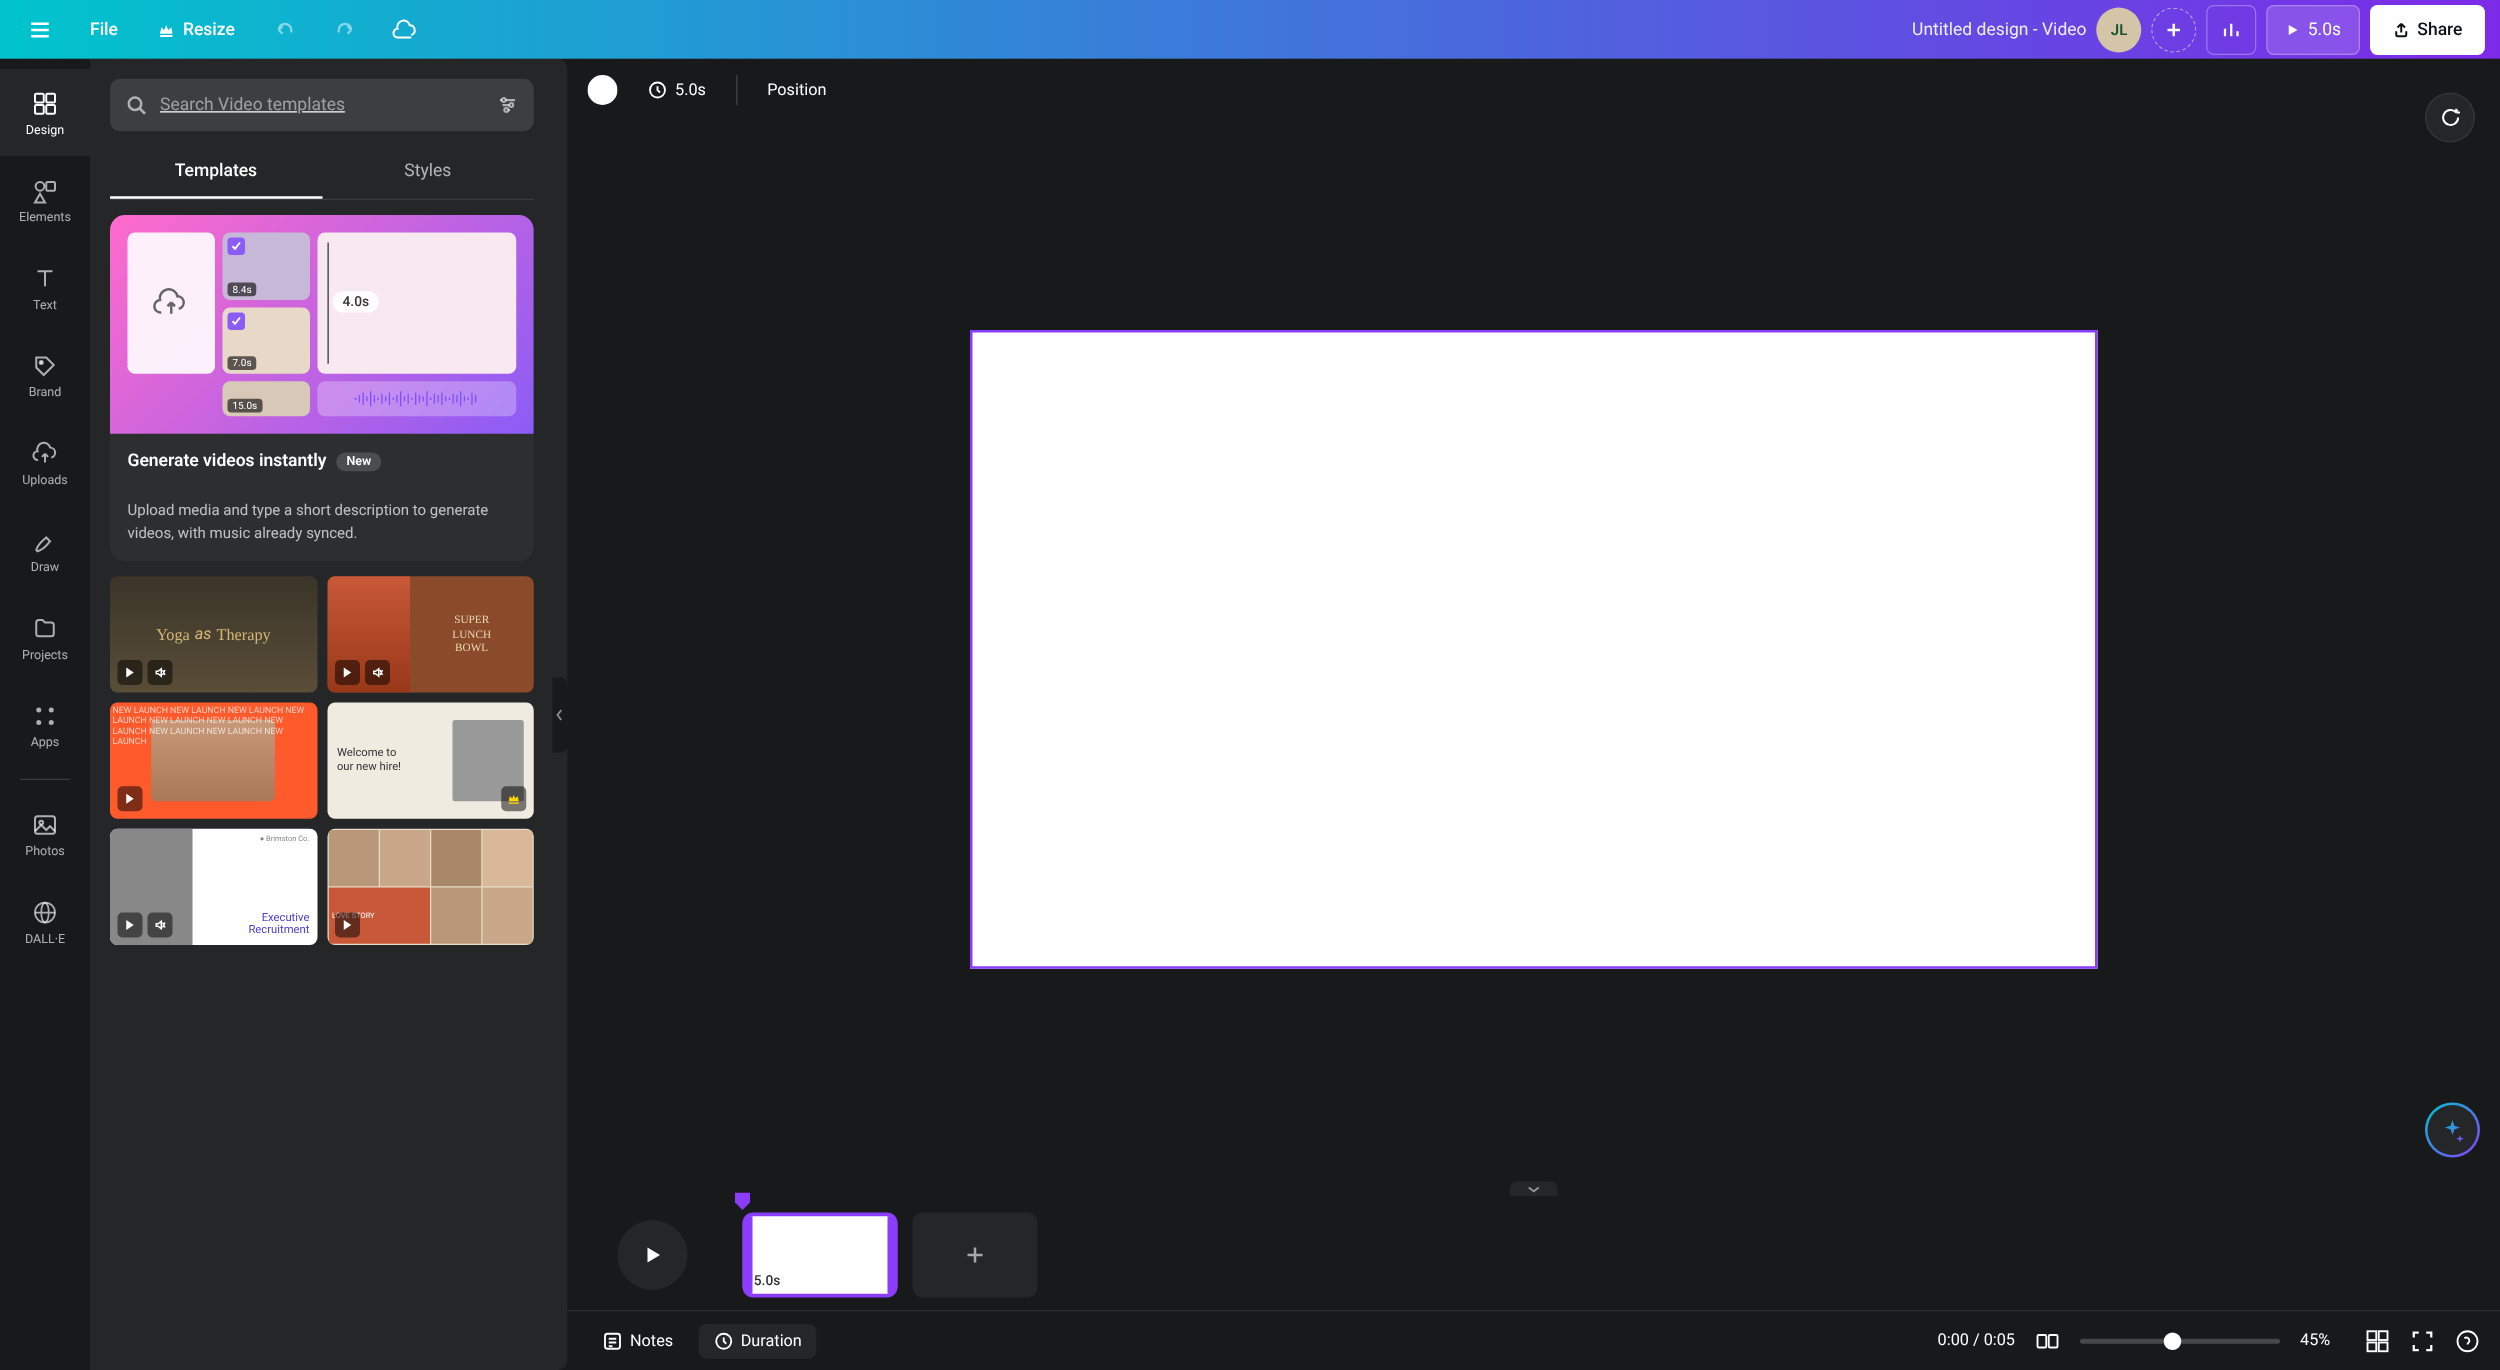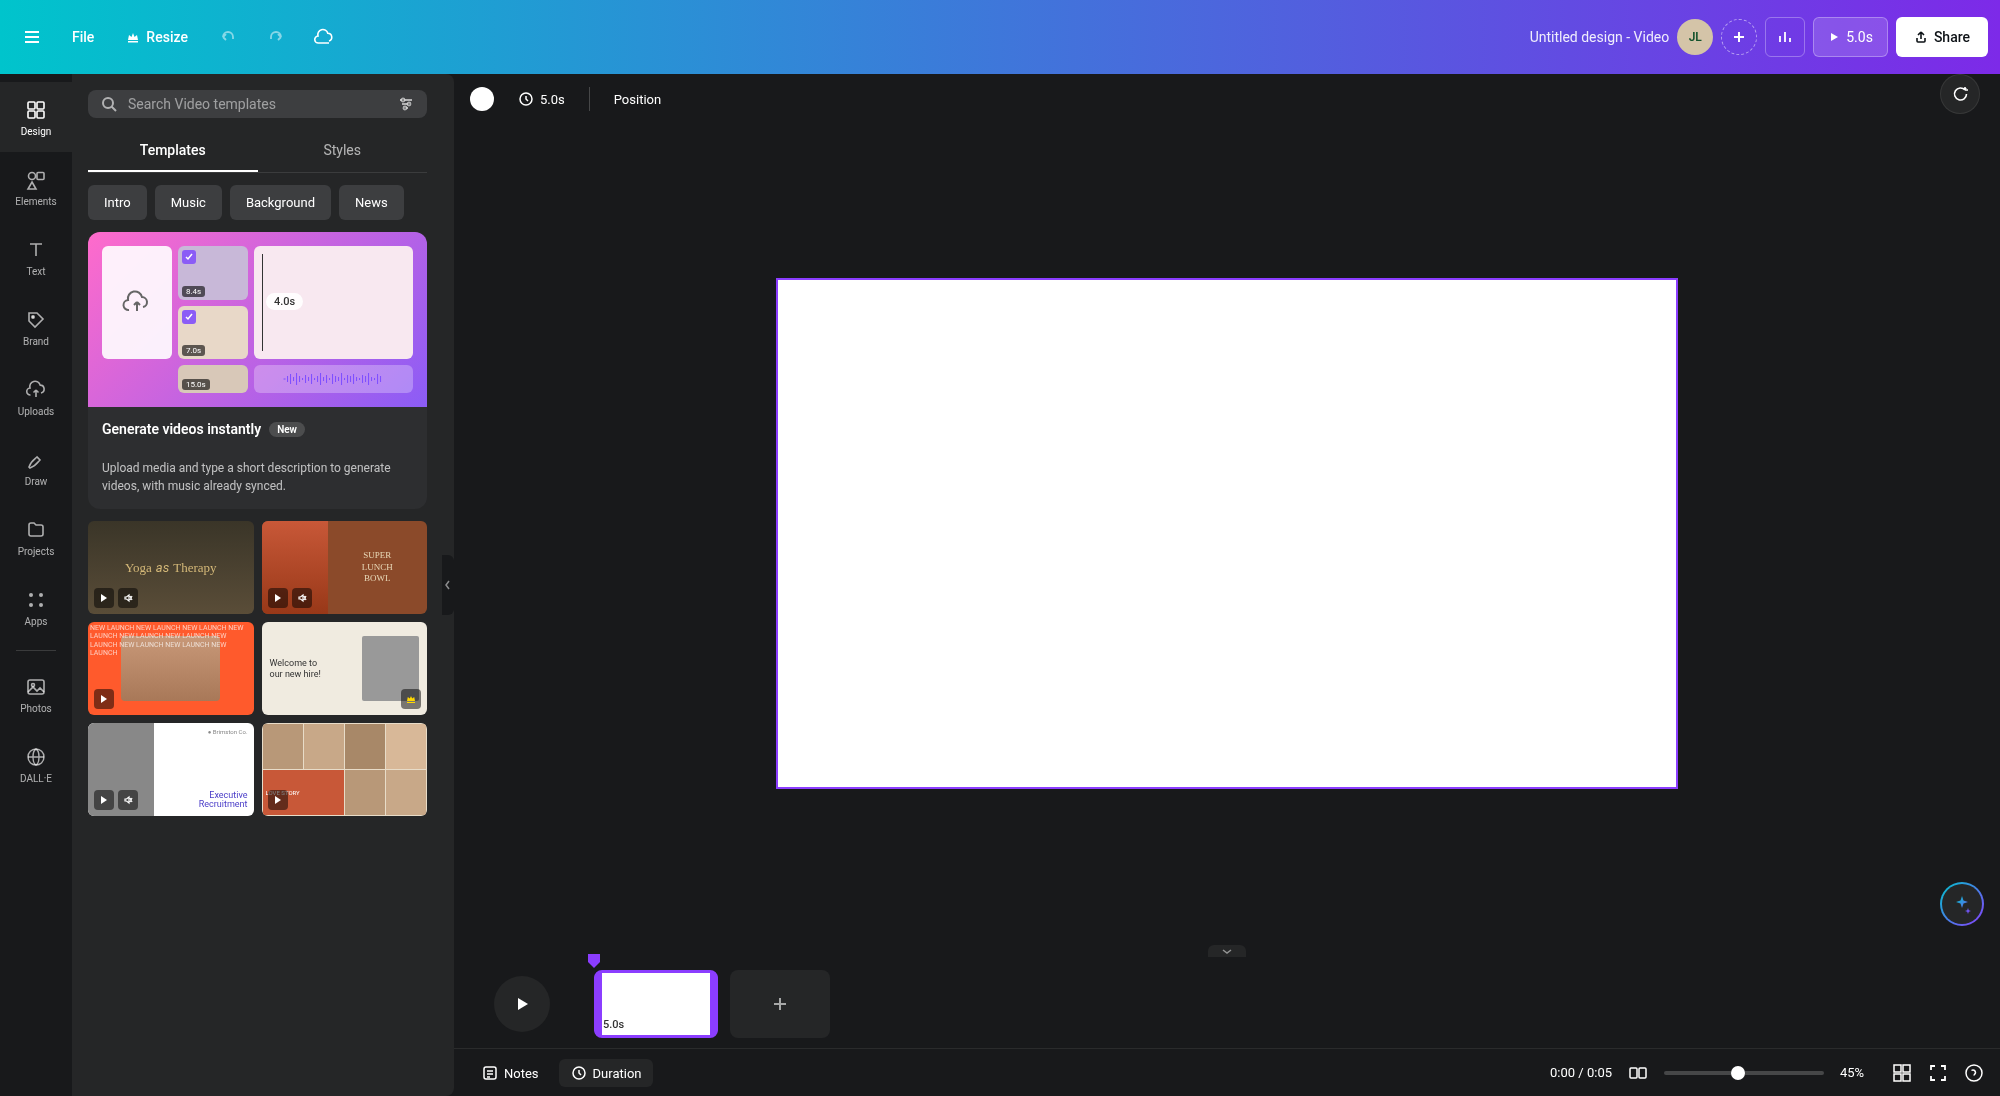--- a/index.html
+++ b/index.html
@@ -1,37 +1,37 @@
 <!DOCTYPE html>
 <html><head>
   <meta charset="utf-8">
   <style>
     * { margin: 0; padding: 0; box-sizing: border-box; font-family: -apple-system, BlinkMacSystemFont, "Segoe UI", Roboto, sans-serif; }
     body { background: #18191b; color: #fff; width: 100vw; height: 100vh; overflow: hidden; display: flex; flex-direction: column; }
     
-    .top-bar { height: 74px; background: linear-gradient(90deg, #00c4cc 0%, #7d2ae8 100%); display: flex; align-items: center; padding: 0 12px; gap: 8px; justify-content: flex-end; }
+    .top-bar { height: 47px; background: linear-gradient(90deg, #00c4cc 0%, #7d2ae8 100%); display: flex; align-items: center; padding: 0 12px; gap: 8px; justify-content: flex-end; }
     .top-left { display: flex; align-items: center; gap: 8px; flex: 1; }
     .top-right { display: flex; align-items: center; gap: 8px; }
     .icon-btn { width: 40px; height: 40px; display: flex; align-items: center; justify-content: center; border-radius: 6px; cursor: pointer; color: #fff; }
     .text-btn { height: 40px; padding: 0 12px; display: flex; align-items: center; gap: 6px; font-size: 14px; font-weight: 500; color: #fff; cursor: pointer; border-radius: 6px; }
     .top-title { font-size: 14px; color: rgba(255,255,255,0.9); }
     .avatar { width: 36px; height: 36px; border-radius: 50%; background: #d4c4a8; display: flex; align-items: center; justify-content: center; font-size: 12px; font-weight: 600; color: #14532d; }
     .play-btn-top { display: flex; align-items: center; gap: 6px; background: rgba(255,255,255,0.15); border: 1px solid rgba(255,255,255,0.3); padding: 0 14px; height: 40px; border-radius: 6px; font-size: 14px; cursor: pointer; }
     .share-btn { background: #fff; color: #0d1216; padding: 0 18px; height: 40px; border-radius: 6px; font-size: 14px; font-weight: 500; display: flex; align-items: center; gap: 6px; cursor: pointer; }
     
     .main-area { flex: 1; display: flex; overflow: hidden; }
     
     .nav-rail { width: 72px; background: #18191b; display: flex; flex-direction: column; align-items: center; padding-top: 8px; }
     .nav-item { width: 72px; height: 70px; display: flex; flex-direction: column; align-items: center; justify-content: center; gap: 4px; font-size: 10px; color: rgba(255,255,255,0.65); cursor: pointer; }
     .nav-item.active { background: #252627; color: #fff; }
     .nav-item-icon { width: 24px; height: 24px; display: flex; align-items: center; justify-content: center; }
     .nav-divider { width: 40px; height: 1px; background: rgba(255,255,255,0.15); margin: 8px 0; }
     
     .side-panel { width: 371px; background: #252627; display: flex; flex-direction: column; padding: 16px; gap: 12px; overflow-y: auto; }
-    .search-box { background: #3d3e40; border-radius: 8px; height: 28px; display: flex; align-items: center; padding: 0 12px; gap: 10px; }
+    .search-box { background: #3d3e40; border-radius: 8px; height: 42px; display: flex; align-items: center; padding: 0 12px; gap: 10px; text-decoration: underline; }
     .search-box input { flex: 1; background: transparent; border: none; outline: none; color: #fff; font-size: 14px; }
     .search-box input::placeholder { color: rgba(255,255,255,0.5); }
     
     .tabs { display: flex; border-bottom: 1px solid rgba(255,255,255,0.1); }
     .tab { flex: 1; padding: 12px 0; text-align: center; font-size: 14px; cursor: pointer; color: rgba(255,255,255,0.65); }
     .tab.active { color: #fff; border-bottom: 2px solid #fff; font-weight: 500; }
     
     .chip-row { display: flex; gap: 8px; overflow-x: auto; }
     .chip { background: #3d3e40; padding: 10px 16px; border-radius: 6px; font-size: 13px; white-space: nowrap; cursor: pointer; }
     
@@ -270,26 +270,20 @@
           <circle cx="12" cy="9" r="1.5" fill="#252627"></circle>
           <circle cx="8" cy="13" r="1.5" fill="#252627"></circle>
         </svg>
     </div>
 
     <div class="tabs">
       <div class="tab active">Templates</div>
       <div class="tab">Styles</div>
     </div>
 
-    <div class="chip-row">
-      <div class="chip">Intro</div>
-      <div class="chip">Music</div>
-      <div class="chip">Background</div>
-      <div class="chip">News</div>
-    </div>
 
     <div class="promo-card">
       <div class="promo-img">
         <div class="promo-grid">
           <div class="promo-tile upload" style="grid-row: span 2">
             <svg width="32" height="32" viewBox="0 0 32 32" fill="none" stroke="#666" stroke-width="2">
                 <path d="M22 20a5 5 0 0 0-1-9.9A7 7 0 0 0 7 13a5 5 0 0 0 1 10"></path>
                 <path d="M16 24v-9m0 0l-3 3m3-3l3 3"></path>
               </svg>
           </div>

